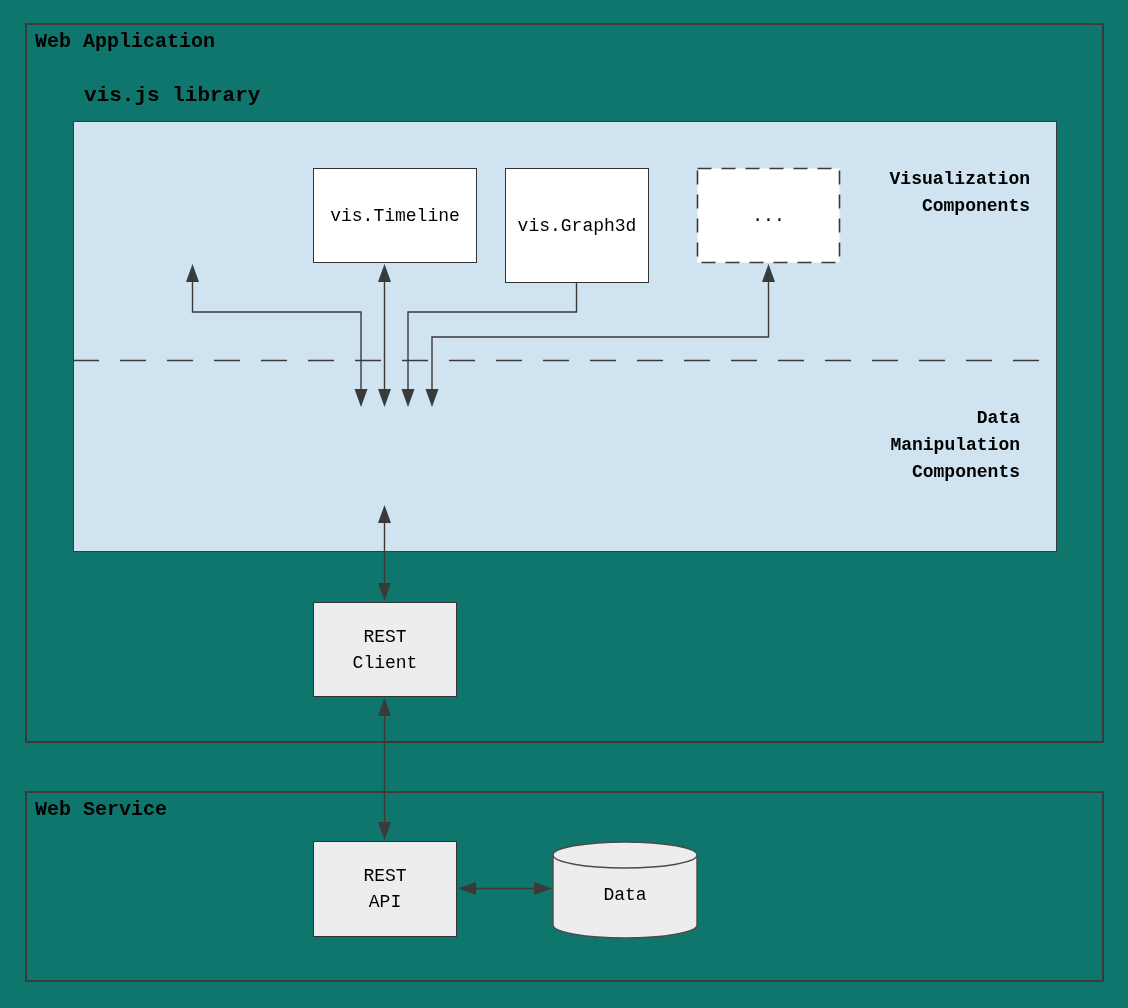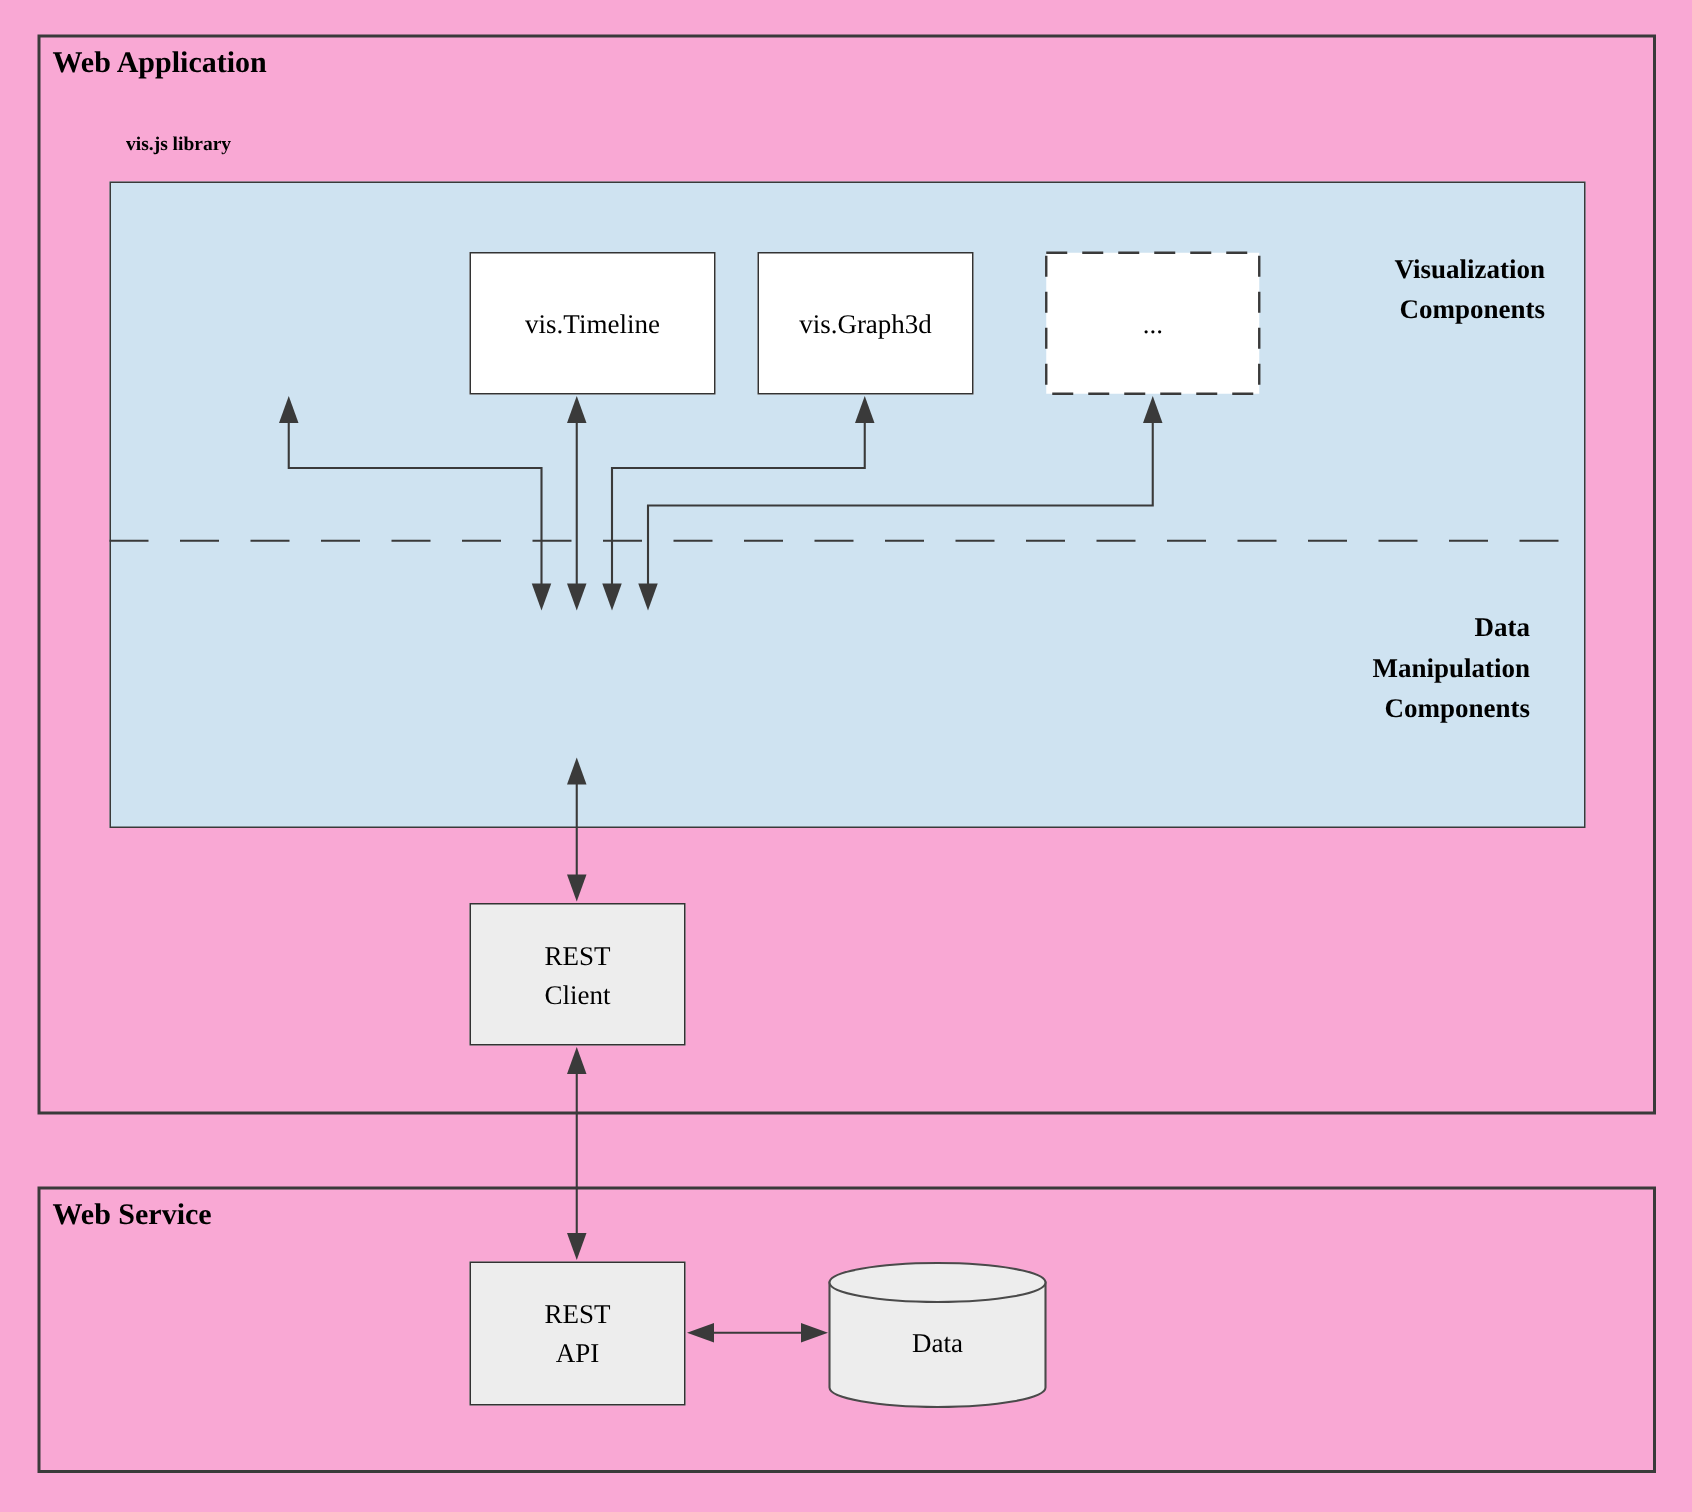--- a/index.html
+++ b/index.html
@@ -3,36 +3,36 @@
 <meta charset="utf-8">
 <style>
   :root{
     --panel-blue:#cfe3f1;
     --box-gray:#ededed;
     --line:#3a3a3a;
     --text:#000000;
   }
   html,body{margin:0;padding:0;background:#ffffff;}
   .canvas{
-    position:relative;width:1128px;height:1008px;background:#f9a8d4;
-    font-family:Liberation Serif, serif;color:var(--text);
+    position:relative;width:1128px;height:1008px;background:#0f766e;
+    font-family:Liberation Mono, monospace;color:var(--text);
     overflow:hidden;
   }
   .groupbox{position:absolute;border:2px solid var(--line);background:transparent;box-sizing:border-box;z-index:1;}
   .panel{position:absolute;left:73px;top:121px;width:984px;height:431px;background:var(--panel-blue);border:1.4px solid var(--line);box-sizing:border-box;z-index:1;}
   .overlay{position:absolute;left:0;top:0;width:1128px;height:1008px;z-index:2;pointer-events:none;}
   .node{
     position:absolute;display:flex;align-items:center;justify-content:center;text-align:center;
     font-size:18px;line-height:26px;background:#ffffff;border:1.4px solid #333333;
     box-sizing:border-box;white-space:pre-line;z-index:3;
   }
   .node.gray{background:var(--box-gray);}
   .node.ghost{background:transparent;border:none;}
   .heading{position:absolute;font-weight:bold;font-size:20px;line-height:24px;z-index:3;}
-  .subheading{position:absolute;font-weight:bold;font-size:13px;line-height:22px;z-index:3;}
+  .subheading{position:absolute;font-weight:bold;font-size:21px;line-height:22px;z-index:3;}
   .side-label{position:absolute;font-weight:bold;font-size:18px;line-height:27px;white-space:pre-line;z-index:3;}
   .side-label.center{text-align:right;}
   .side-label.right{text-align:right;}
   .data-label{position:absolute;display:flex;align-items:center;justify-content:center;font-size:18px;z-index:3;}
   .connector{stroke:var(--line);stroke-width:1.4;fill:none;}
   .arrowhead{fill:var(--line);stroke:none;}
   .dashline{stroke:var(--line);stroke-width:1.4;fill:none;stroke-dasharray:26 21;}
   .dashed-rect{fill:#ffffff;stroke:var(--line);stroke-width:1.6;stroke-dasharray:14 10;}
   .cyl{fill:var(--box-gray);stroke:#4a4a4a;stroke-width:1.4;}
 </style>
@@ -82,21 +82,21 @@
 
     <path class="cyl" d="M553,855 L697,855 L697,925 A72 13 0 0 1 553,925 Z"></path>
     <ellipse class="cyl" cx="625" cy="855" rx="72" ry="13"></ellipse>
   </svg>
 
   <div class="heading" style="left:35px;top:30px;">Web Application</div>
   <div class="subheading" style="left:84px;top:85px;">vis.js library</div>
   <div class="heading" style="left:35px;top:798px;">Web Service</div>
 
   <div class="node" style="left:313px;top:168px;width:164px;height:95px;text-align:center;">vis.Timeline</div>
-  <div class="node" style="left:505px;top:168px;width:144px;height:95px;">vis.Graph3d</div>
+  <div class="node" style="left:505px;top:168px;width:144px;height:115px;">vis.Graph3d</div>
   <div class="node ghost" style="left:697px;top:168px;width:143px;height:95px;">...</div>
 
   <div class="side-label center" style="left:855px;top:166px;width:175px;">Visualization
 Components</div>
   <div class="side-label right" style="left:845px;top:405px;width:175px;">Data
 Manipulation
 Components</div>
 
 
   <div class="node gray" style="left:313px;top:602px;width:144px;height:95px;">REST

